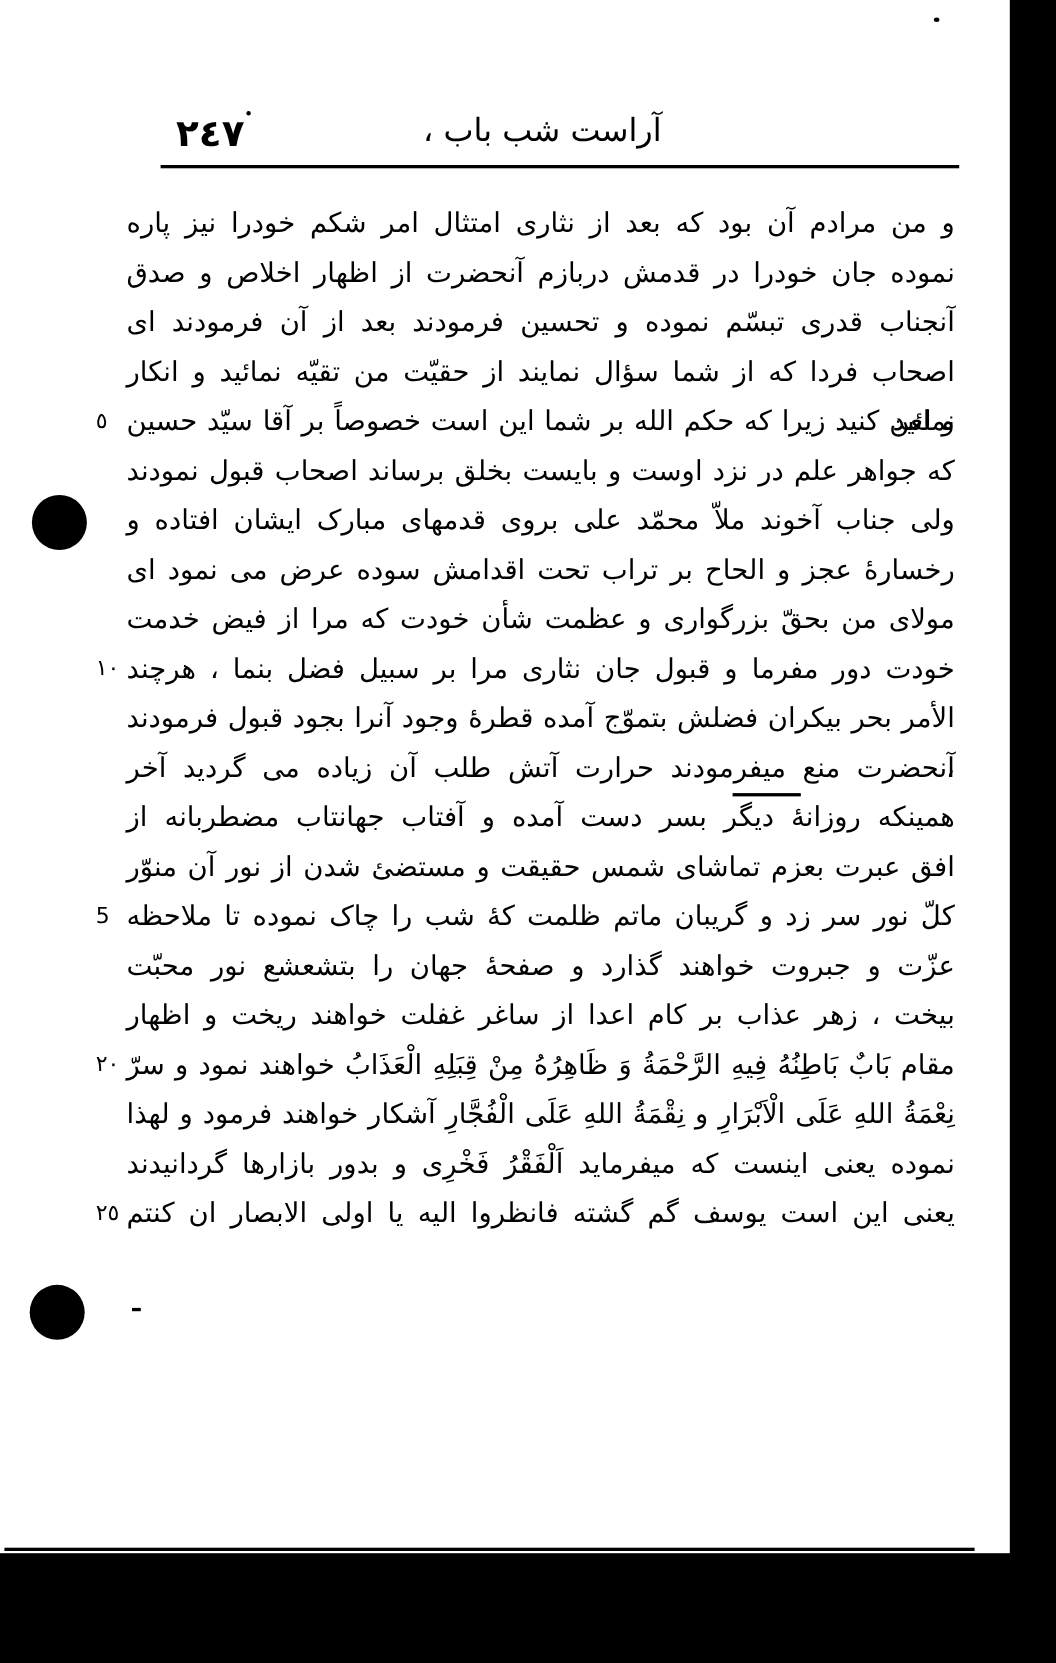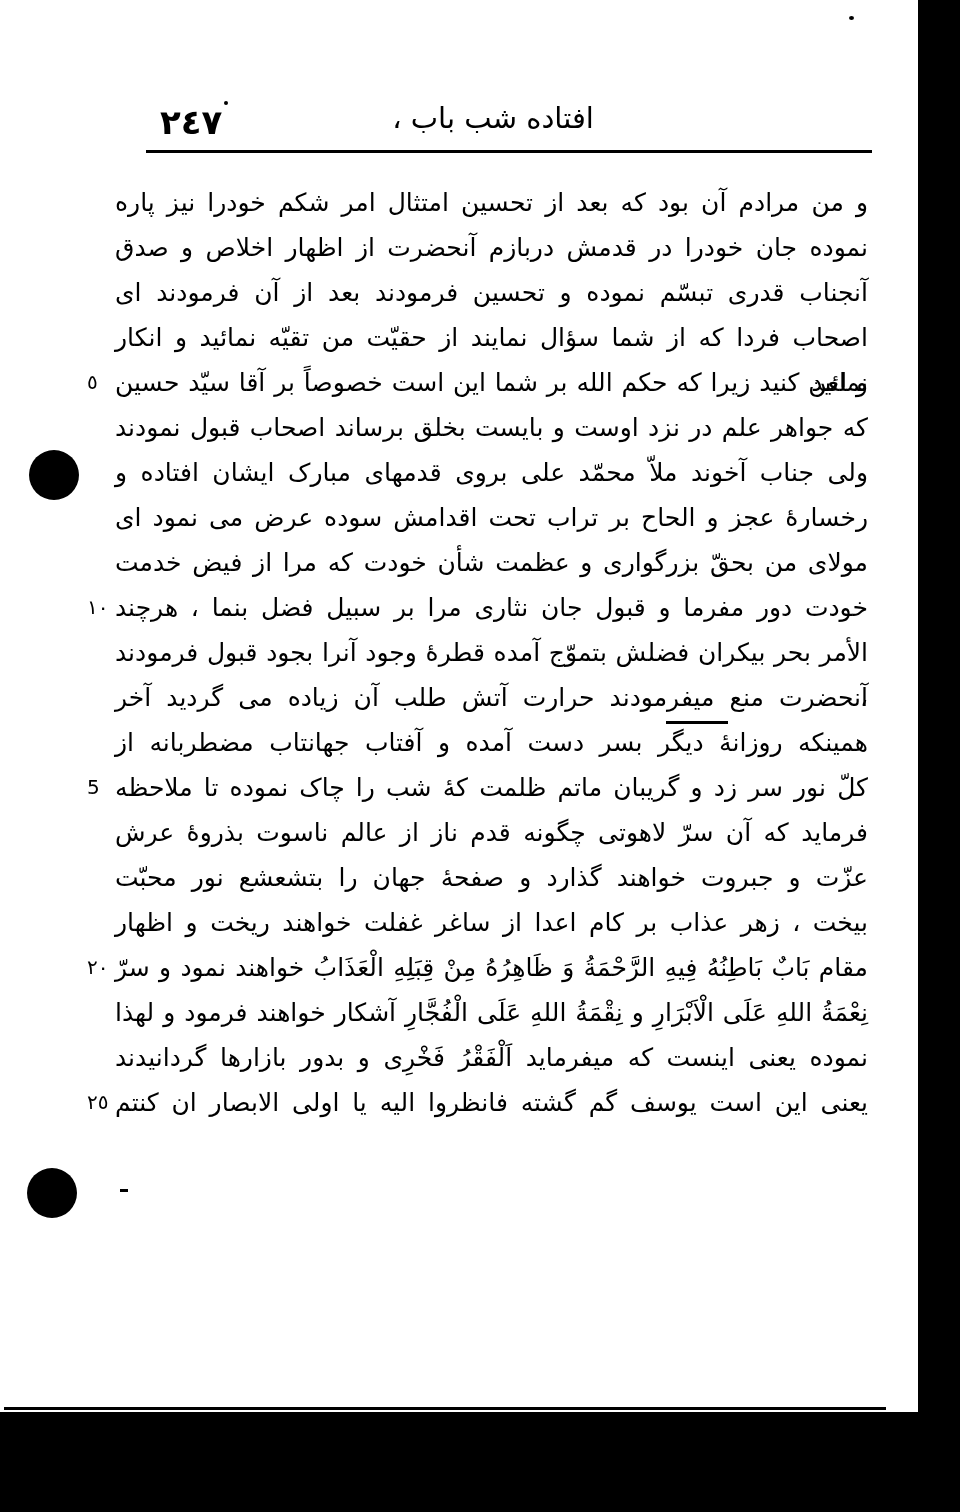--- a/index.html
+++ b/index.html
@@ -117,41 +117,41 @@
   <div class="edge-bar-right"></div>
   <div class="edge-band-bottom"></div>
   <div class="edge-strip"></div>
   <div id="hole-1" class="punch-hole"></div>
   <div id="hole-2" class="punch-hole"></div>
   <div id="speck-1" class="speck"></div>
   <div id="speck-2" class="speck"></div>
   <div id="speck-3" class="speck"></div>
 
   <div id="header-row">
-    <div id="running-header">افتاده شب باب ،</div>
+    <div id="running-header">آراست شب باب ،</div>
   </div>
   <div id="page-number">٢٤٧</div>
   <div id="header-rule"></div>
 
   <div id="lines-container">
-      <div class="text-line">و من مرادم آن بود که بعد از تحسین امتثال امر شکم خودرا نیز پاره</div>
+      <div class="text-line">و من مرادم آن بود که بعد از نثاری امتثال امر شکم خودرا نیز پاره</div>
       <div class="text-line">نموده جان خودرا در قدمش دربازم آنحضرت از اظهار اخلاص و صدق</div>
       <div class="text-line">آنجناب قدری تبسّم نموده و تحسین فرمودند بعد از آن فرمودند ای</div>
       <div class="text-line">اصحاب فردا که از شما سؤال نمایند از حقیّت من تقیّه نمائید و انکار نمائید</div>
       <div class="text-line">و لعن کنید زیرا که حکم الله بر شما این است خصوصاً بر آقا سیّد حسین<span class="line-number-marker">٥</span></div>
       <div class="text-line">که جواهر علم در نزد اوست و بایست بخلق برساند اصحاب قبول نمودند</div>
       <div class="text-line">ولی جناب آخوند ملاّ محمّد علی بروی قدمهای مبارک ایشان افتاده و</div>
       <div class="text-line">رخسارهٔ عجز و الحاح بر تراب تحت اقدامش سوده عرض می نمود ای</div>
       <div class="text-line">مولای من بحقّ بزرگواری و عظمت شأن خودت که مرا از فیض خدمت</div>
       <div class="text-line">خودت دور مفرما و قبول جان نثاری مرا بر سبیل فضل بنما ، هرچند<span class="line-number-marker">١٠</span></div>
       <div class="text-line">الأمر بحر بیکران فضلش بتموّج آمده قطرهٔ وجود آنرا بجود قبول فرمودند ،</div>
       <div class="text-line">آنحضرت منع میفرمودند حرارت آتش طلب آن زیاده می گردید آخر</div>
       <div class="text-line">همینکه روزانهٔ دیگر بسر دست آمده و آفتاب جهانتاب مضطربانه از</div>
+      <div class="text-line">افق عبرت بعزم تماشای شمس حقیقت و مستضئ شدن از نور آن منوّر</div>
       <div class="text-line">کلّ نور سر زد و گریبان ماتم ظلمت کهٔ شب را چاک نموده تا ملاحظه<span class="line-number-marker">5</span></div>
-      <div class="text-line">فرماید که آن سرّ لاهوتی چگونه قدم ناز از عالم ناسوت بذروهٔ عرش</div>
       <div class="text-line">عزّت و جبروت خواهند گذارد و صفحهٔ جهان را بتشعشع نور محبّت</div>
       <div class="text-line">بیخت ، زهر عذاب بر کام اعدا از ساغر غفلت خواهند ریخت و اظهار</div>
       <div class="text-line">مقام بَابٌ بَاطِنُهُ فِیهِ الرَّحْمَةُ وَ ظَاهِرُهُ مِنْ قِبَلِهِ الْعَذَابُ خواهند نمود و سرّ<span class="line-number-marker">٢٠</span></div>
       <div class="text-line">نِعْمَةُ اللهِ عَلَی الْاَبْرَارِ و نِقْمَةُ اللهِ عَلَی الْفُجَّارِ آشکار خواهند فرمود و لهذا</div>
       <div class="text-line">نموده یعنی اینست که میفرماید اَلْفَقْرُ فَخْرِی و بدور بازارها گردانیدند</div>
       <div class="text-line">یعنی این است یوسف گم گشته فانظروا الیه یا اولی الابصار ان کنتم<span class="line-number-marker">٢٥</span></div>
     </div>
 
   <div class="overline-mark"></div>
 

